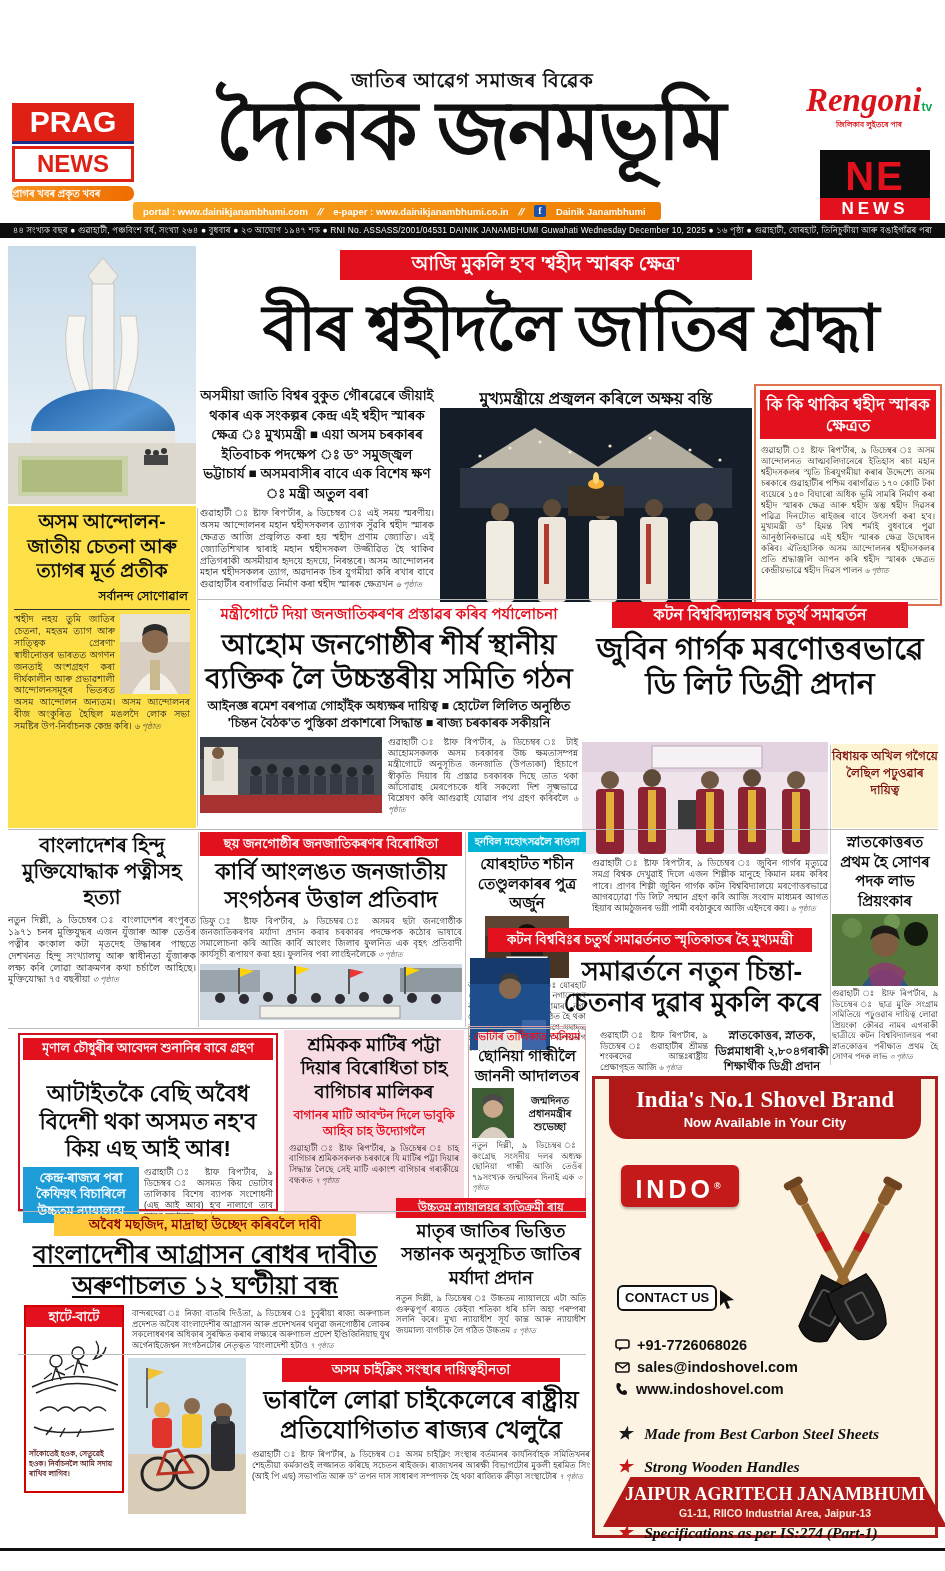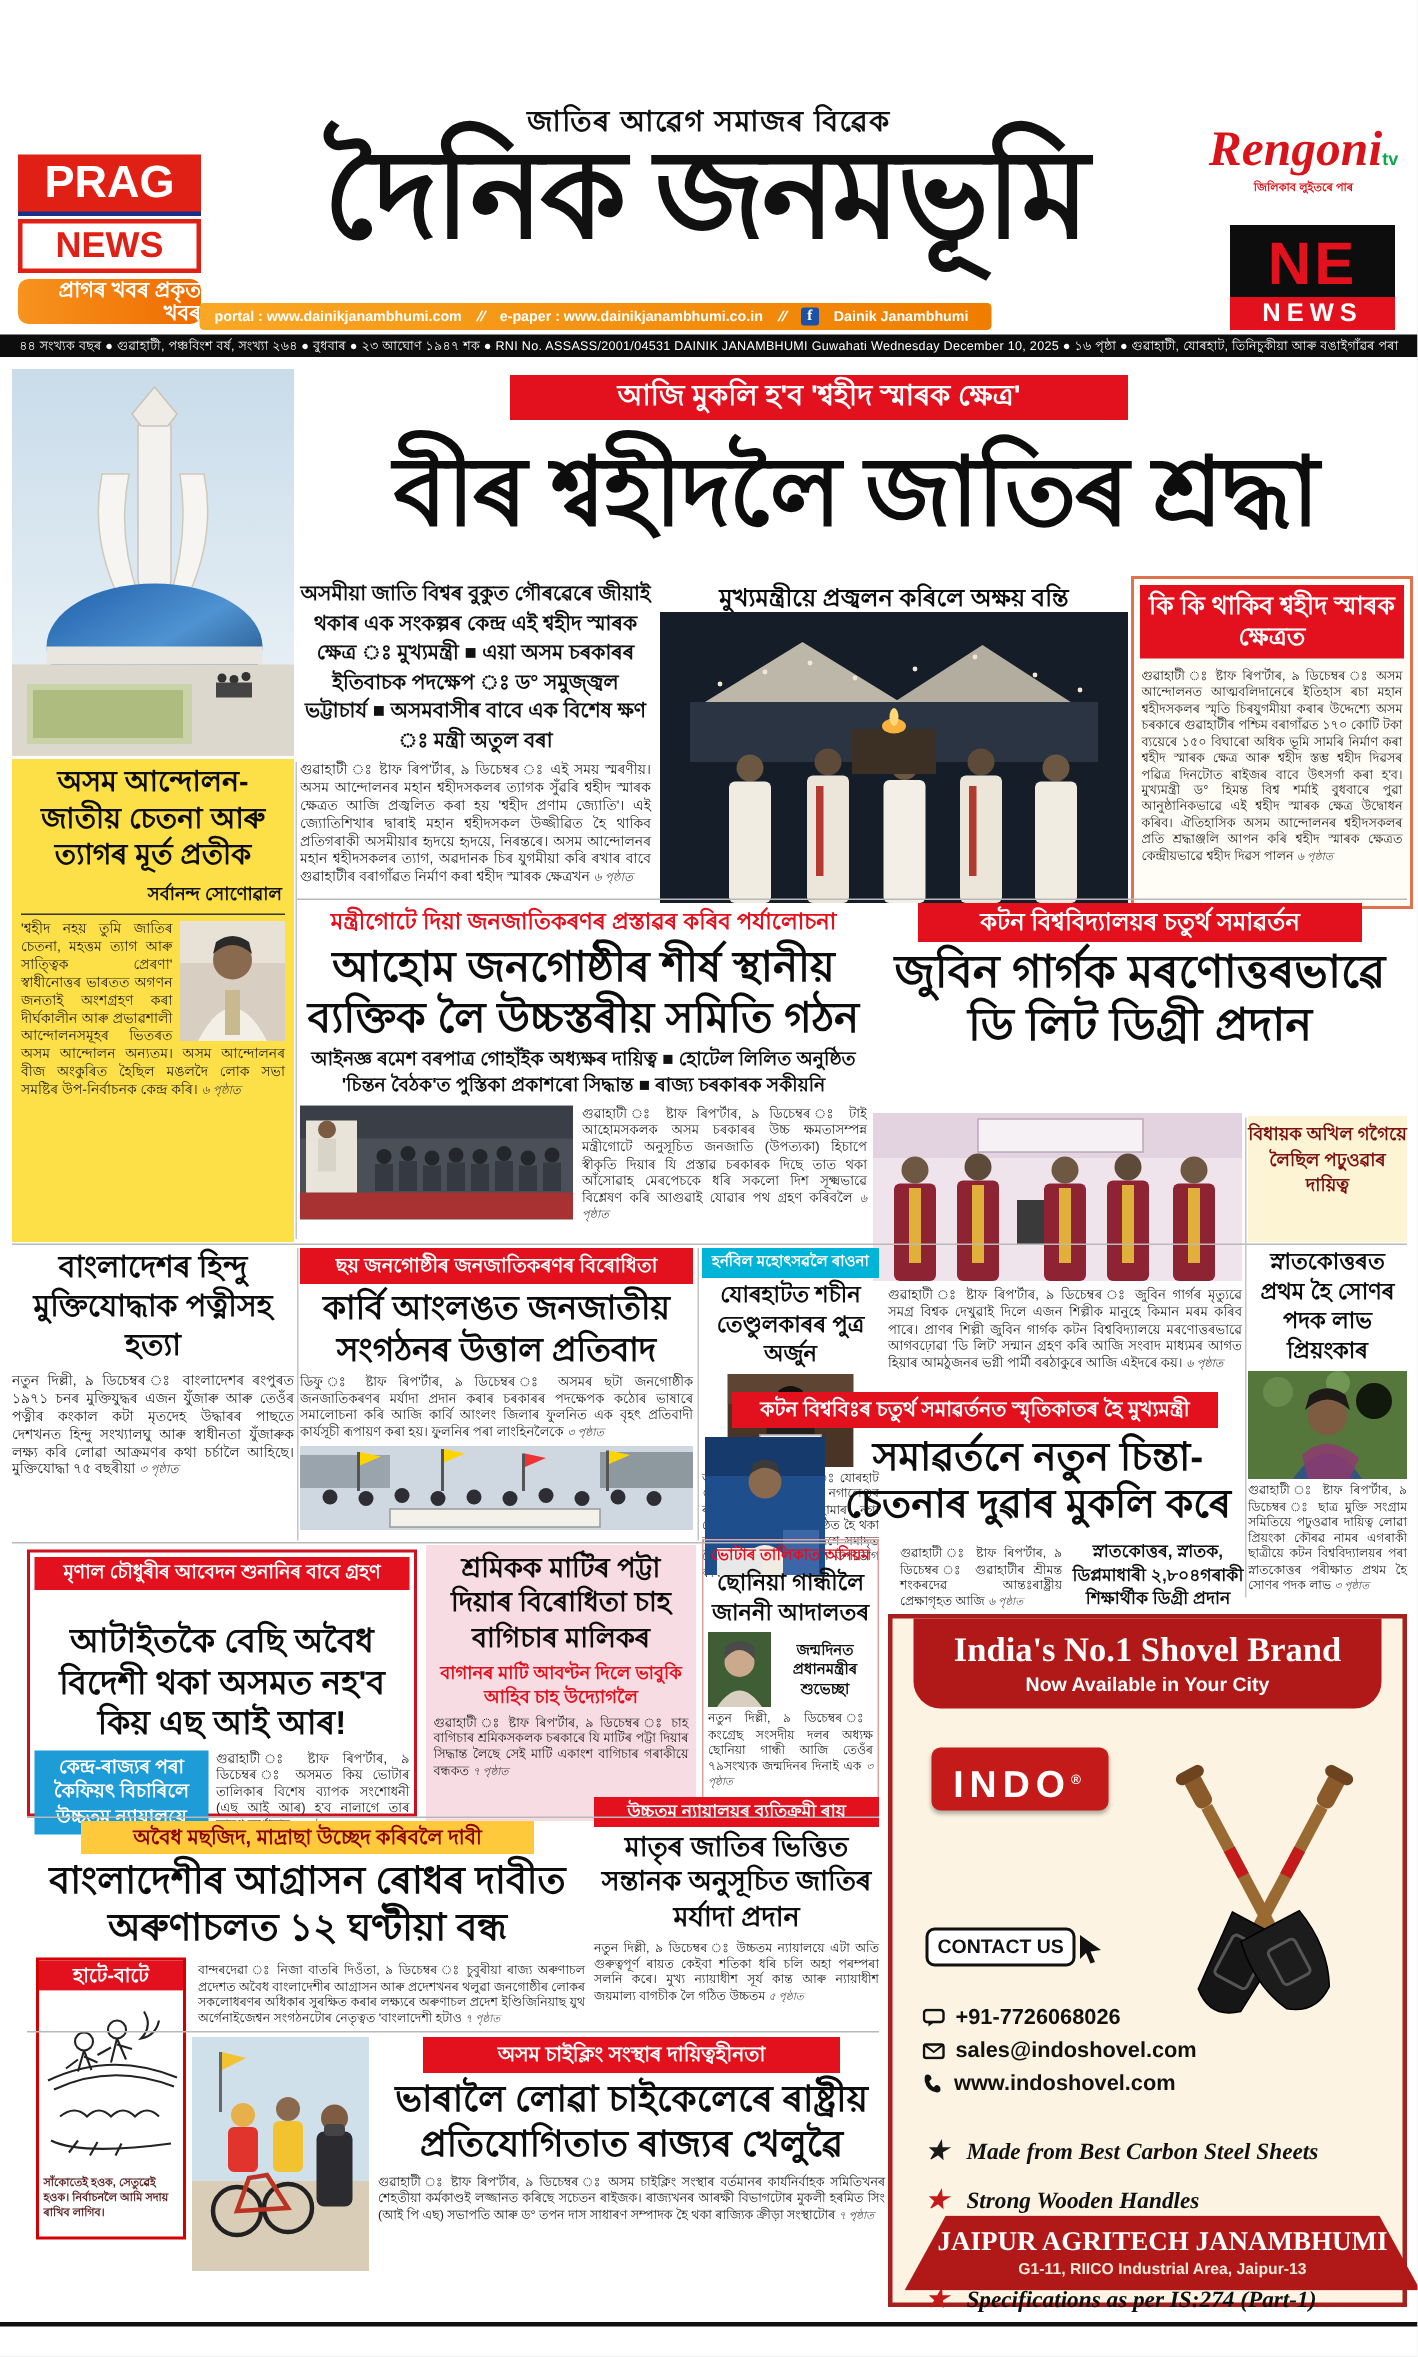--- a/index.html
+++ b/index.html
@@ -13,21 +13,21 @@
   .more{font-style:italic;font-size:.85em;color:#444;}
   .kick-red{background:#e3101d;color:#fff;font-weight:800;display:flex;align-items:center;justify-content:center;}
   .kick-redtxt{color:#e3101d;font-weight:800;}
   .hr{position:absolute;background:#b9b9b9;height:1px;}
   .vr{position:absolute;background:#c4c4c4;width:1px;}
   
   .tagline{font-size:19px;font-weight:800;letter-spacing:1px;}
   .mast-title{font-size:82px;font-weight:900;line-height:1.05;letter-spacing:-2px;text-align:center;}
   .prag-top{background:#e02015;color:#fff;font-weight:900;font-size:30px;text-align:center;line-height:38px;border-bottom:3px solid #1a2e8c;}
   .prag-news{background:#fff;color:#e02015;border:3px solid #e02015;font-weight:900;font-size:24px;text-align:center;line-height:30px;margin-top:2px;}
-  .prag-sub{background:linear-gradient(90deg,#f7931e,#ef6c00);color:#fff;font-size:14px;font-weight:800;text-align:right;line-height:15px;border-radius:7px;}
+  .prag-sub{background:linear-gradient(90deg,#f7931e,#ef6c00);color:#fff;font-size:10px;font-weight:800;text-align:left;line-height:15px;border-radius:7px;}
   .rengoni-word{color:#d8141a;font-weight:900;font-style:italic;font-size:33px;font-family:"Liberation Serif",serif;}
   .rengoni-tv{color:#0aa84f;font-size:12px;font-weight:800;}
   .rengoni-sub{color:#d8141a;font-size:7.5px;font-weight:700;text-align:center;}
   .ne-big{color:#e3101d;font-weight:900;font-size:40px;line-height:44px;text-align:center;letter-spacing:2px;}
   .ne-news{background:#e3101d;color:#fff;font-weight:900;font-size:17px;letter-spacing:4px;text-align:center;line-height:22px;}
   .orangebar{background:linear-gradient(90deg,#f9a825,#ef7d00);display:flex;align-items:center;gap:10px;
              color:#fff;font-size:9.5px;font-weight:800;padding:0 10px;border-radius:3px;}
   .slash{color:#fff;font-weight:900;transform:skewX(-20deg);}
   .fb-ic{display:inline-block;width:12px;height:12px;background:#1b52a8;color:#fff;font-weight:900;
          font-size:10px;line-height:12px;text-align:center;border-radius:2px;font-family:"Liberation Serif",serif;}
@@ -465,21 +465,21 @@
         </li>
     </ul>
     <div class="abs ad-company" style="left:8px;bottom:8px;width:324px;padding:5px 10px 7px;">
       <div class="ad-co-name">JAIPUR AGRITECH JANAMBHUMI</div>
       <div class="ad-co-addr">G1-11, RIICO Industrial Area, Jaipur-13</div>
     </div>
   </div>
 
   <div class="abs" style="left:18px;top:1214px;width:374px;">
     <div class="yellow-kick" style="margin:0 36px;height:22px;font-size:13.5px;line-height:22px;">অবৈধ মছজিদ, মাদ্ৰাছা উচ্ছেদ কৰিবলৈ দাবী</div>
-    <div class="ctr hl" style="font-size:25px;line-height:1.25;margin-top:3px;">বাংলাদেশীৰ আগ্ৰাসন ৰোধৰ দাবীত অৰুণাচলত ১২ ঘণ্টীয়া বন্ধ</div>
+    <div class="ctr hl" style="font-size:25px;line-height:1.25;margin-top:3px;text-decoration:underline;">বাংলাদেশীৰ আগ্ৰাসন ৰোধৰ দাবীত অৰুণাচলত ১২ ঘণ্টীয়া বন্ধ</div>
   </div>
   <div class="abs jst body-txt" style="left:132px;top:1308px;width:258px;font-size:8.3px;"><span>বান্দৰদেৱা ঃ নিজা বাতৰি দিওঁতা, ৯ ডিচেম্বৰ ঃ চুবুৰীয়া ৰাজ্য অৰুণাচল প্ৰদেশত অবৈধ বাংলাদেশীৰ আগ্ৰাসন আৰু প্ৰদেশখনৰ থলুৱা জনগোষ্ঠীৰ লোকৰ সকলোধৰণৰ অধিকাৰ সুৰক্ষিত কৰাৰ লক্ষ্যৰে অৰুণাচল প্ৰদেশ ইণ্ডিজিনিয়াছ যুথ অৰ্গেনাইজেশ্বন সংগঠনটোৰ নেতৃত্বত 'বাংলাদেশী হটাও</span> <span class="more">৭ পৃষ্ঠাত</span></div>
 
   <div class="abs" style="left:396px;top:1198px;width:190px;">
     <div class="kick-red" style="height:20px;font-size:11.5px;">উচ্চতম ন্যায়ালয়ৰ ব্যতিক্ৰমী ৰায়</div>
     <div class="ctr hl" style="font-size:18px;line-height:1.3;margin-top:2px;">মাতৃৰ জাতিৰ ভিত্তিত সন্তানক অনুসূচিত জাতিৰ মৰ্যাদা প্ৰদান</div>
     <div class="jst body-txt" style="font-size:8.3px;margin-top:3px;"><span>নতুন দিল্লী, ৯ ডিচেম্বৰ ঃ উচ্চতম ন্যায়ালয়ে এটা অতি গুৰুত্বপূৰ্ণ ৰায়ত কেইবা শতিকা ধৰি চলি অহা পৰম্পৰা সলনি কৰে। মুখ্য ন্যায়াধীশ সূৰ্য কান্ত আৰু ন্যায়াধীশ জয়মাল্য বাগচীক লৈ গঠিত উচ্চতম</span> <span class="more">৫ পৃষ্ঠাত</span></div>
   </div>
 
   <div class="abs hb-box" style="left:24px;top:1305px;width:100px;height:188px;box-sizing:border-box;">

